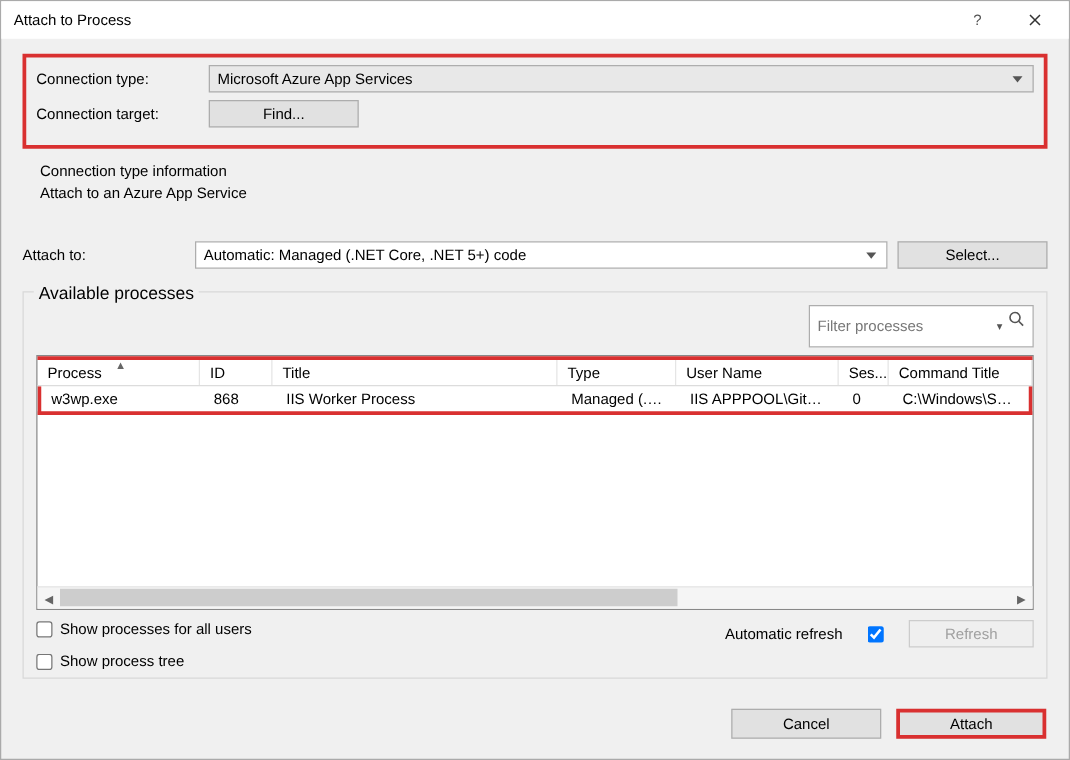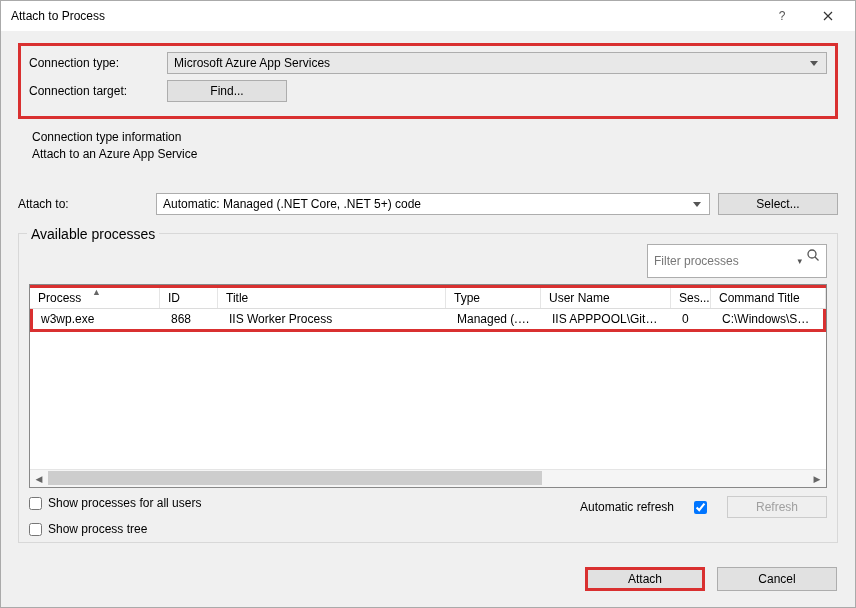--- a/index.html
+++ b/index.html
@@ -170,21 +170,21 @@
             <span>Refresh</span>
           </div>
         </div>
       </div>
 
     </div>
 
   </div>
 
   <div class="footer">
+    <div class="btn">
+      <span>Cancel</span>
+    </div>
     <div class="btn primary">
       <span>Attach</span>
-    </div>
-    <div class="btn">
-      <span>Cancel</span>
     </div>
   </div>
 
 </div>
 
 </body></html>

